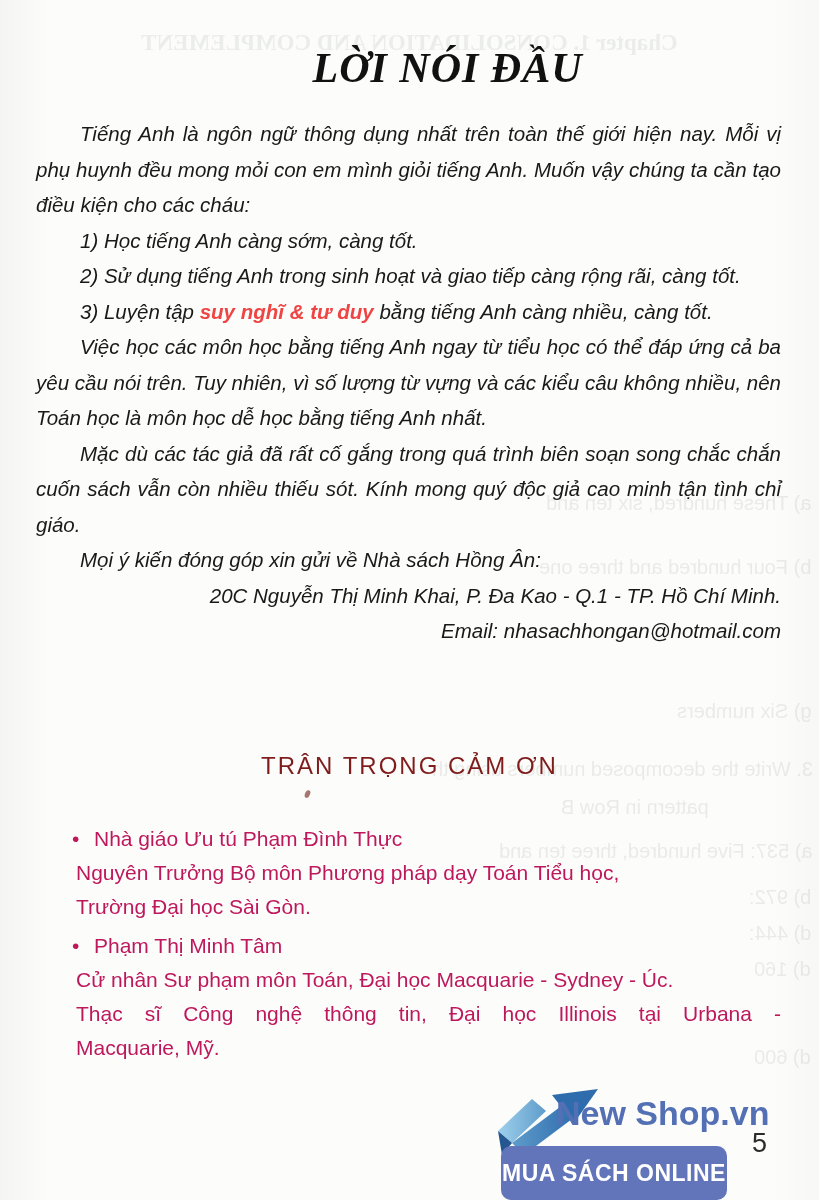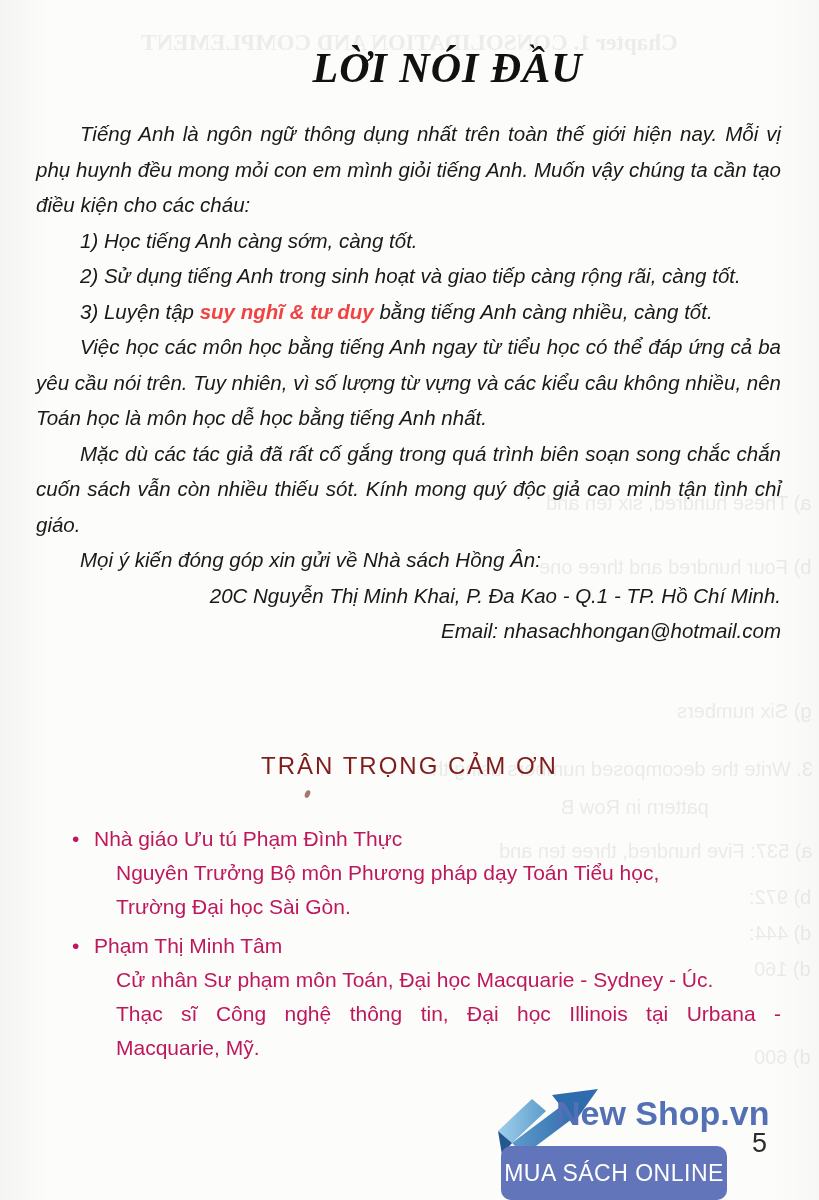--- a/index.html
+++ b/index.html
@@ -45,35 +45,35 @@
   }
   .ink-speck{position:absolute;top:790px;left:305px;width:5px;height:8px;border-radius:60% 40% 55% 45%;
     background:#8b4a42;opacity:.75;transform:rotate(18deg);}
 
   .credits{
     position:absolute;top:822px;left:40px;right:38px;
     font-size:21px;line-height:34px;color:#be185d;
   }
   .credit-name{margin:0 0 0 32px;}
   .credit-name .bullet{display:inline-block;width:22px;}
-  .credit-line{margin-left:76px;}
+  .credit-line{margin-left:36px;}
   .credit-line.stretch{text-align:justify;text-align-last:justify;}
   .credit-gap{height:5px;}
 
   
   .logo-arrow{position:absolute;left:494px;top:1085px;width:112px;height:74px;}
   .logo-word{
     position:absolute;left:556px;top:1094px;width:200px;
     font-weight:bold;font-size:34px;color:#5470b5;letter-spacing:0;white-space:nowrap;
   }
   .banner{
     position:absolute;left:501px;top:1146px;width:226px;height:54px;
     background:#6274ba;border-radius:10px;
     display:flex;align-items:center;justify-content:center;
-    color:#ffffff;font-weight:normal;font-size:23px;letter-spacing:.5px;white-space:nowrap;
+    color:#ffffff;font-weight:bold;font-size:23px;letter-spacing:.5px;white-space:nowrap;
   }
   .page-num{position:absolute;left:752px;top:1128px;font-size:27px;color:#2b2b2b;}
 </style>
 </head>
 <body>
 
 <div class="scan-tint"></div>
 
 <div class="bt bt-head">Chapter 1. CONSOLIDATION AND COMPLEMENT</div>
 <div class="bt bt-1">a) These hundred, six ten and</div>

